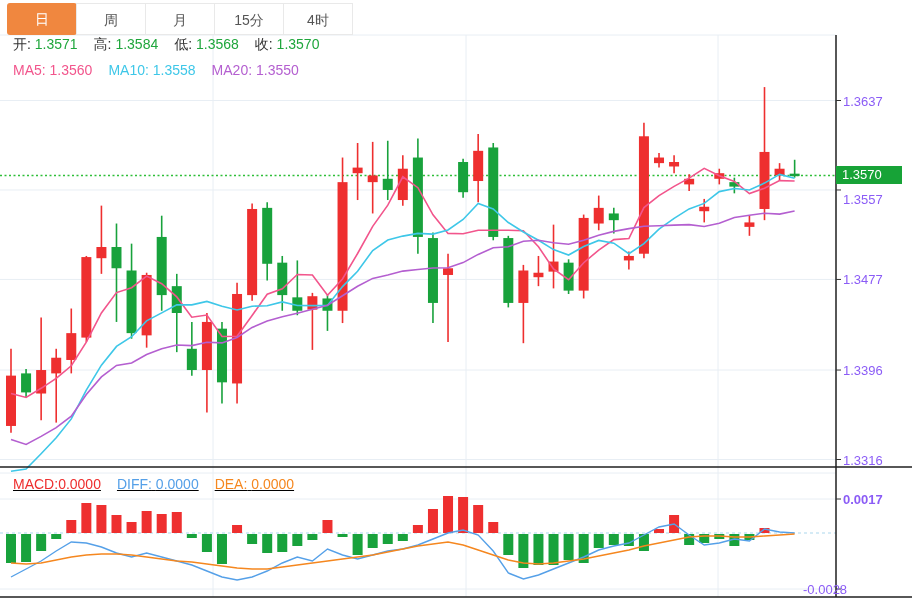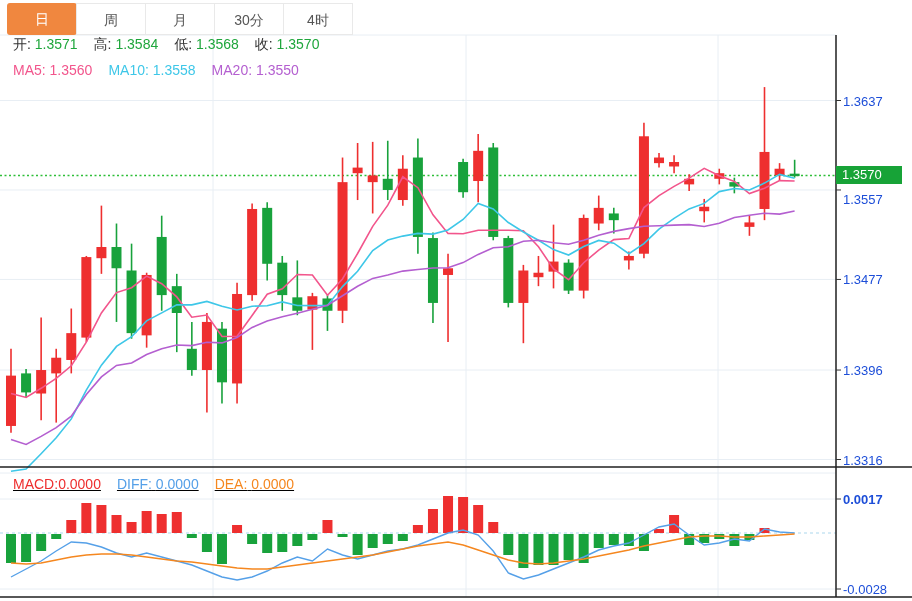--- a/index.html
+++ b/index.html
@@ -9,21 +9,21 @@
   
   .tabbar{position:absolute;left:8px;top:3px;display:flex;z-index:5;}
   .tab{width:70px;height:32px;line-height:32px;text-align:center;font-size:14px;color:#555;
        background:#fff;border:1px solid #E9E9E9;margin-left:-1px;cursor:pointer;box-sizing:border-box;}
   .tab.active{color:#fff;border-radius:3px;border:none;line-height:32px;}
   
   .hrow{position:absolute;left:13px;font-size:14px;white-space:nowrap;z-index:4;}
   .hrow .lbl{color:#333;}
   .pair{margin-right:16px;}
   
-  .ylab{position:absolute;font-size:13px;color:#1d4ed8;transform:translateY(-50%);white-space:nowrap;}
+  .ylab{position:absolute;font-size:13px;color:#8b5cf6;transform:translateY(-50%);white-space:nowrap;}
   .badge{position:absolute;left:836px;width:66px;height:18px;line-height:18px;color:#fff;
          font-size:13px;padding-left:6px;transform:translateY(-50%);z-index:6;box-sizing:border-box;}
 </style>
 </head>
 <body>
 
 <div class="app">
 
   <svg id="chart-svg" width="912" height="601">
       <line x1="0" y1="35" x2="836" y2="35" stroke="#E8EEF4" stroke-width="1"></line>
@@ -212,21 +212,21 @@
       <line x1="836" y1="459.5064000000002" x2="841" y2="459.5064000000002" stroke="#333" stroke-width="1"></line>
       <line x1="836" y1="499" x2="841" y2="499" stroke="#333" stroke-width="1"></line>
       <line x1="836" y1="589" x2="841" y2="589" stroke="#333" stroke-width="1"></line>
       <line x1="836" y1="175.4327999999992" x2="841" y2="175.4327999999992" stroke="#333" stroke-width="1"></line>
     </svg>
 
   <div class="tabbar" id="tab-bar">
       <div class="tab active" style="background: rgb(240, 135, 63);">日</div>
       <div class="tab">周</div>
       <div class="tab">月</div>
-      <div class="tab">30分</div>
+      <div class="tab">15分</div>
       <div class="tab">4时</div>
     </div>
 
   <div class="hrow" style="top:36px;">
     <span class="pair"><span class="lbl">开:</span> <span class="val-g" style="color: rgb(31, 166, 60);">1.3571</span></span><span class="pair"><span class="lbl">高:</span> <span class="val-g" style="color: rgb(31, 166, 60);">1.3584</span></span><span class="pair"><span class="lbl">低:</span> <span class="val-g" style="color: rgb(31, 166, 60);">1.3568</span></span><span class="pair"><span class="lbl">收:</span> <span class="val-g" style="color: rgb(31, 166, 60);">1.3570</span></span>
   </div>
 
   <div class="hrow" style="top:62px;">
     <span class="pair"><span class="ma5c" style="color: rgb(242, 85, 140);">MA5:</span> <span class="ma5c" style="color: rgb(242, 85, 140);">1.3560</span></span><span class="pair"><span class="ma10c" style="color: rgb(62, 199, 232);">MA10:</span> <span class="ma10c" style="color: rgb(62, 199, 232);">1.3558</span></span><span class="pair"><span class="ma20c" style="color: rgb(180, 95, 208);">MA20:</span> <span class="ma20c" style="color: rgb(180, 95, 208);">1.3550</span></span>
   </div>
@@ -235,17 +235,17 @@
     <span class="pair"><span class="macdc" style="color: rgb(238, 47, 47);">MACD:</span><span class="macdc" style="color: rgb(238, 47, 47);">0.0000</span></span><span class="pair"><span class="diffc" style="color: rgb(85, 160, 232);">DIFF:</span> <span class="diffc" style="color: rgb(85, 160, 232);">0.0000</span></span><span class="pair"><span class="deac" style="color: rgb(245, 135, 31);">DEA:</span> <span class="deac" style="color: rgb(245, 135, 31);">0.0000</span></span>
   </div>
 
   <div id="axis-layer">
       <div class="ylab" style="left: 843px; top: 100.5px;">1.3637</div>
       <div class="ylab" style="left: 843px; top: 199px;">1.3557</div>
       <div class="ylab" style="left: 843px; top: 279.444px;">1.3477</div>
       <div class="ylab" style="left: 843px; top: 370.034px;">1.3396</div>
       <div class="ylab" style="left: 843px; top: 459.506px;">1.3316</div>
       <div class="ylab" style="left: 843px; top: 499px; font-weight: bold;">0.0017</div>
-      <div class="ylab" style="left: 843px; top: 589px;">-0.0028</div>
+      <div class="ylab" style="left: 803px; top: 589px;">-0.0028</div>
     </div>
 
   <div class="badge" id="price-badge" style="top: 175.433px; background: rgb(23, 163, 55);">1.3570</div>
 </div>
 
 </body></html>

